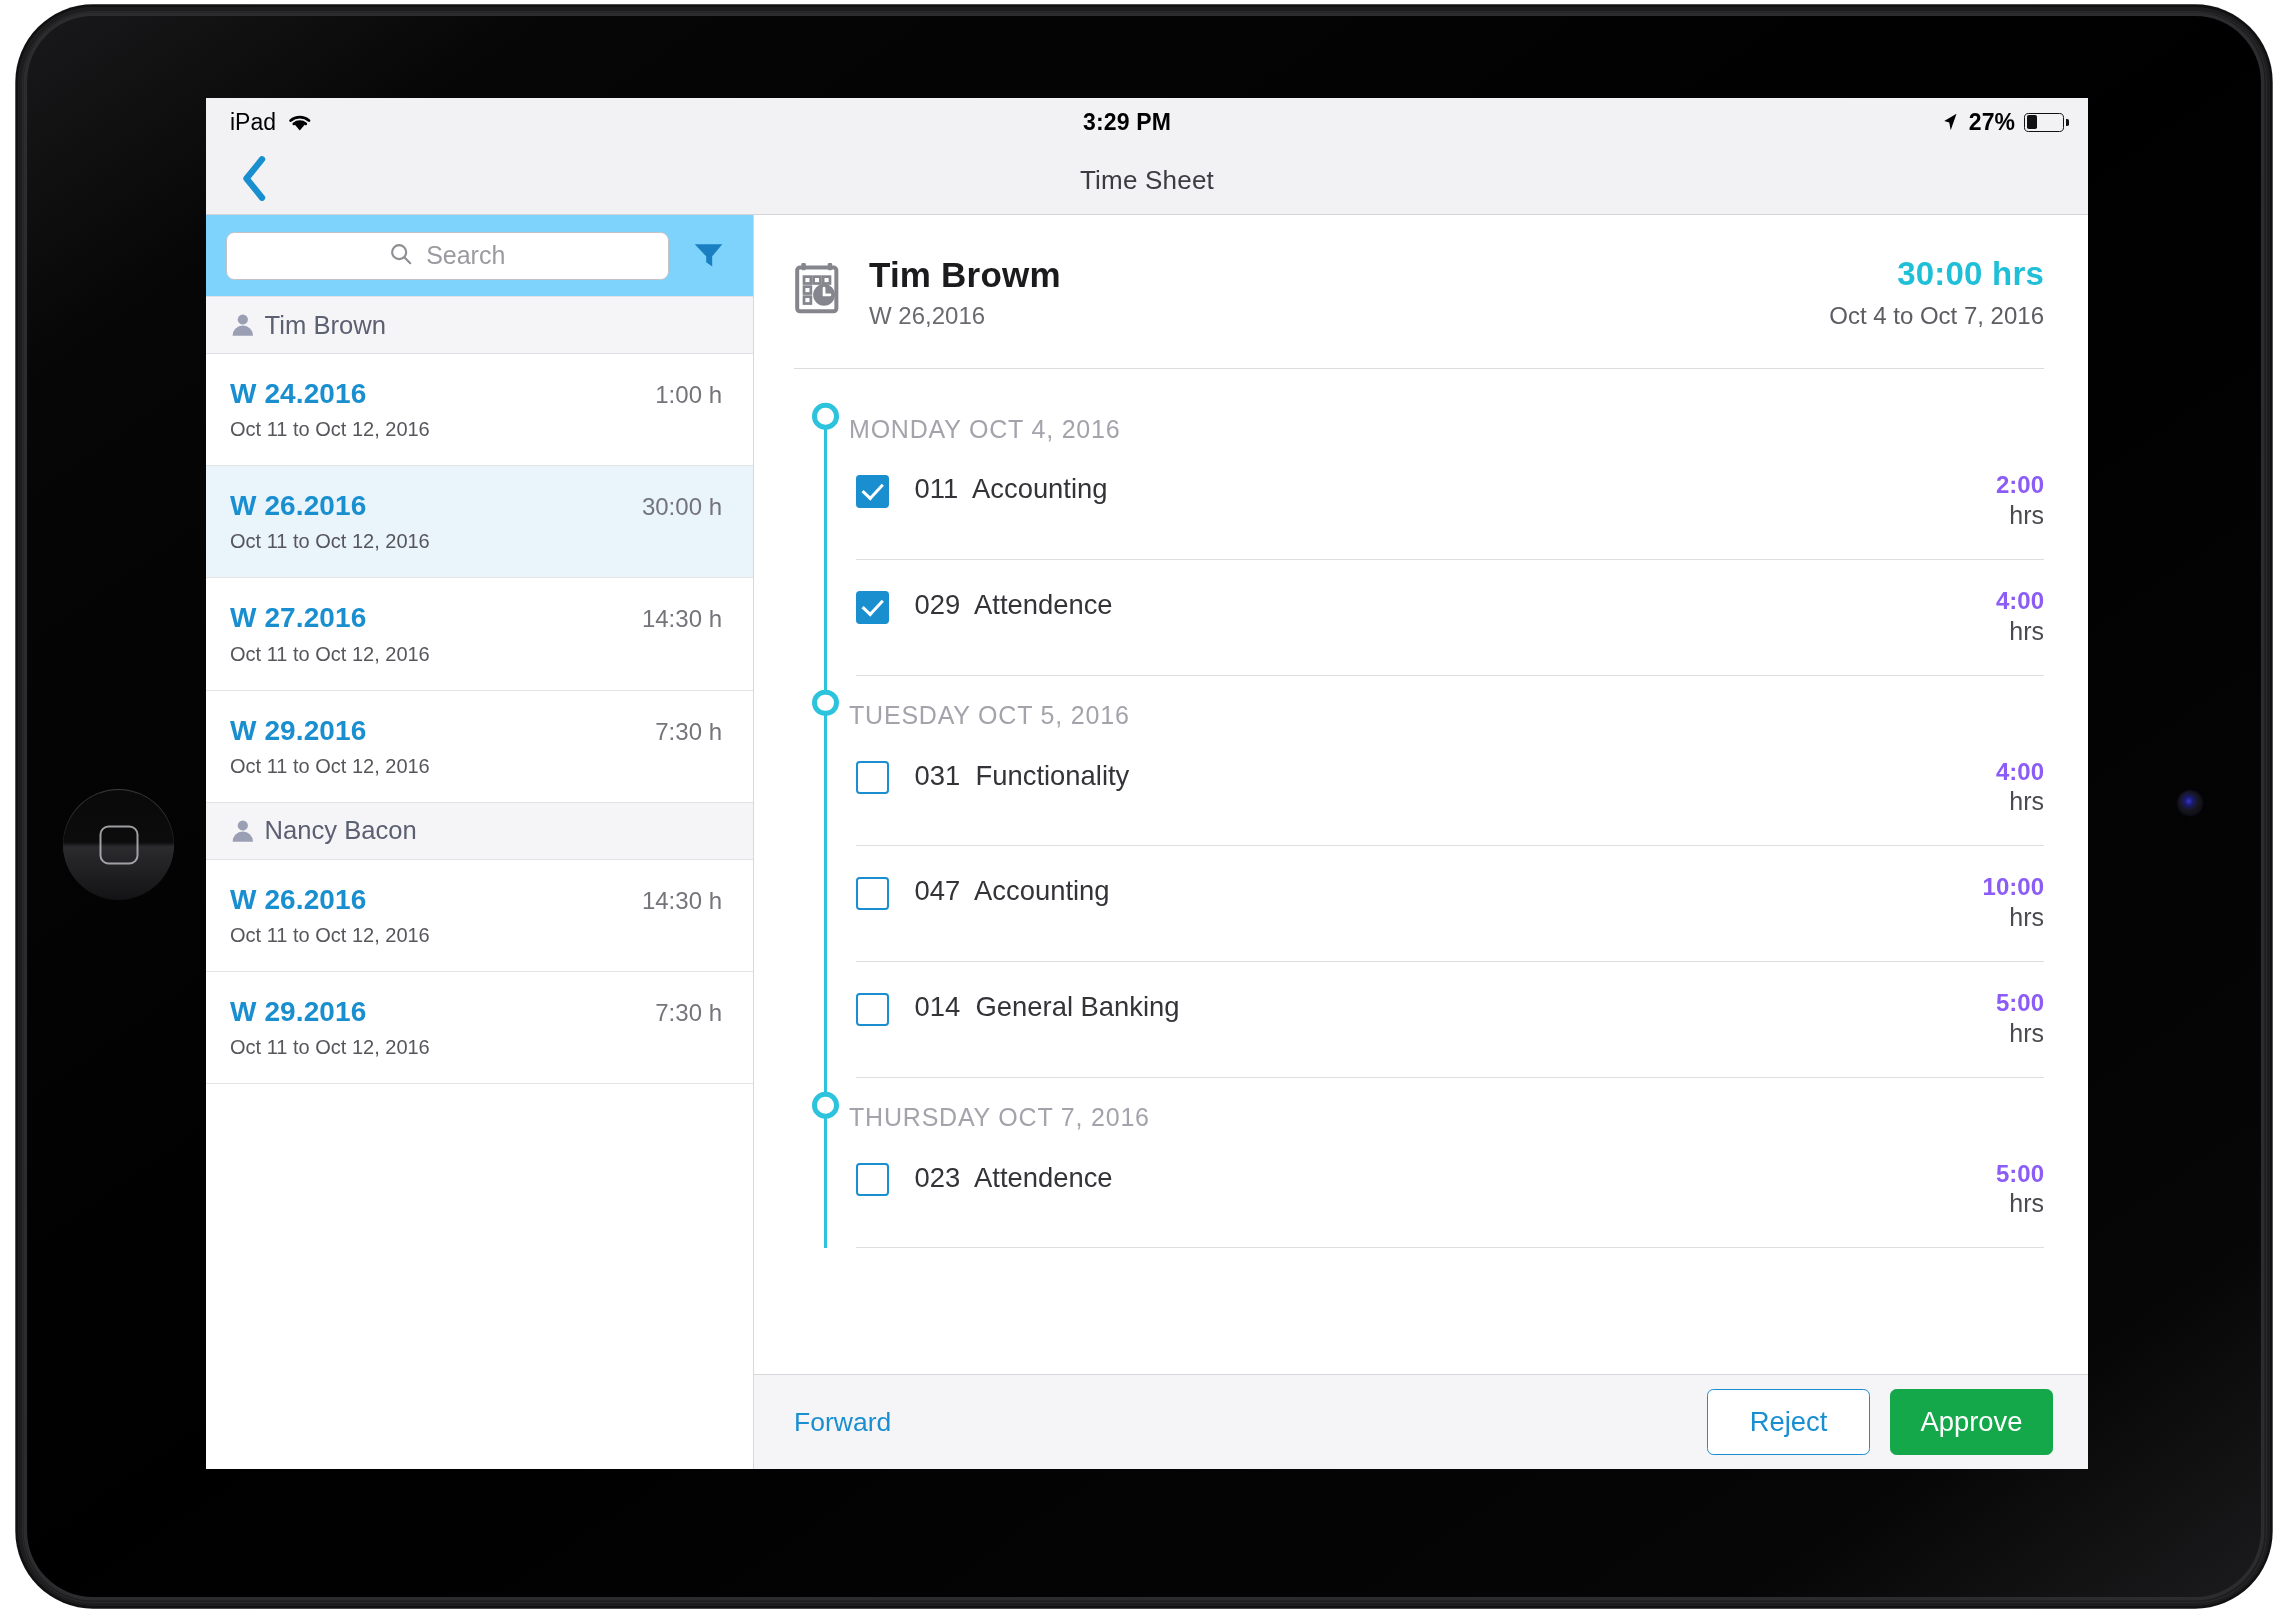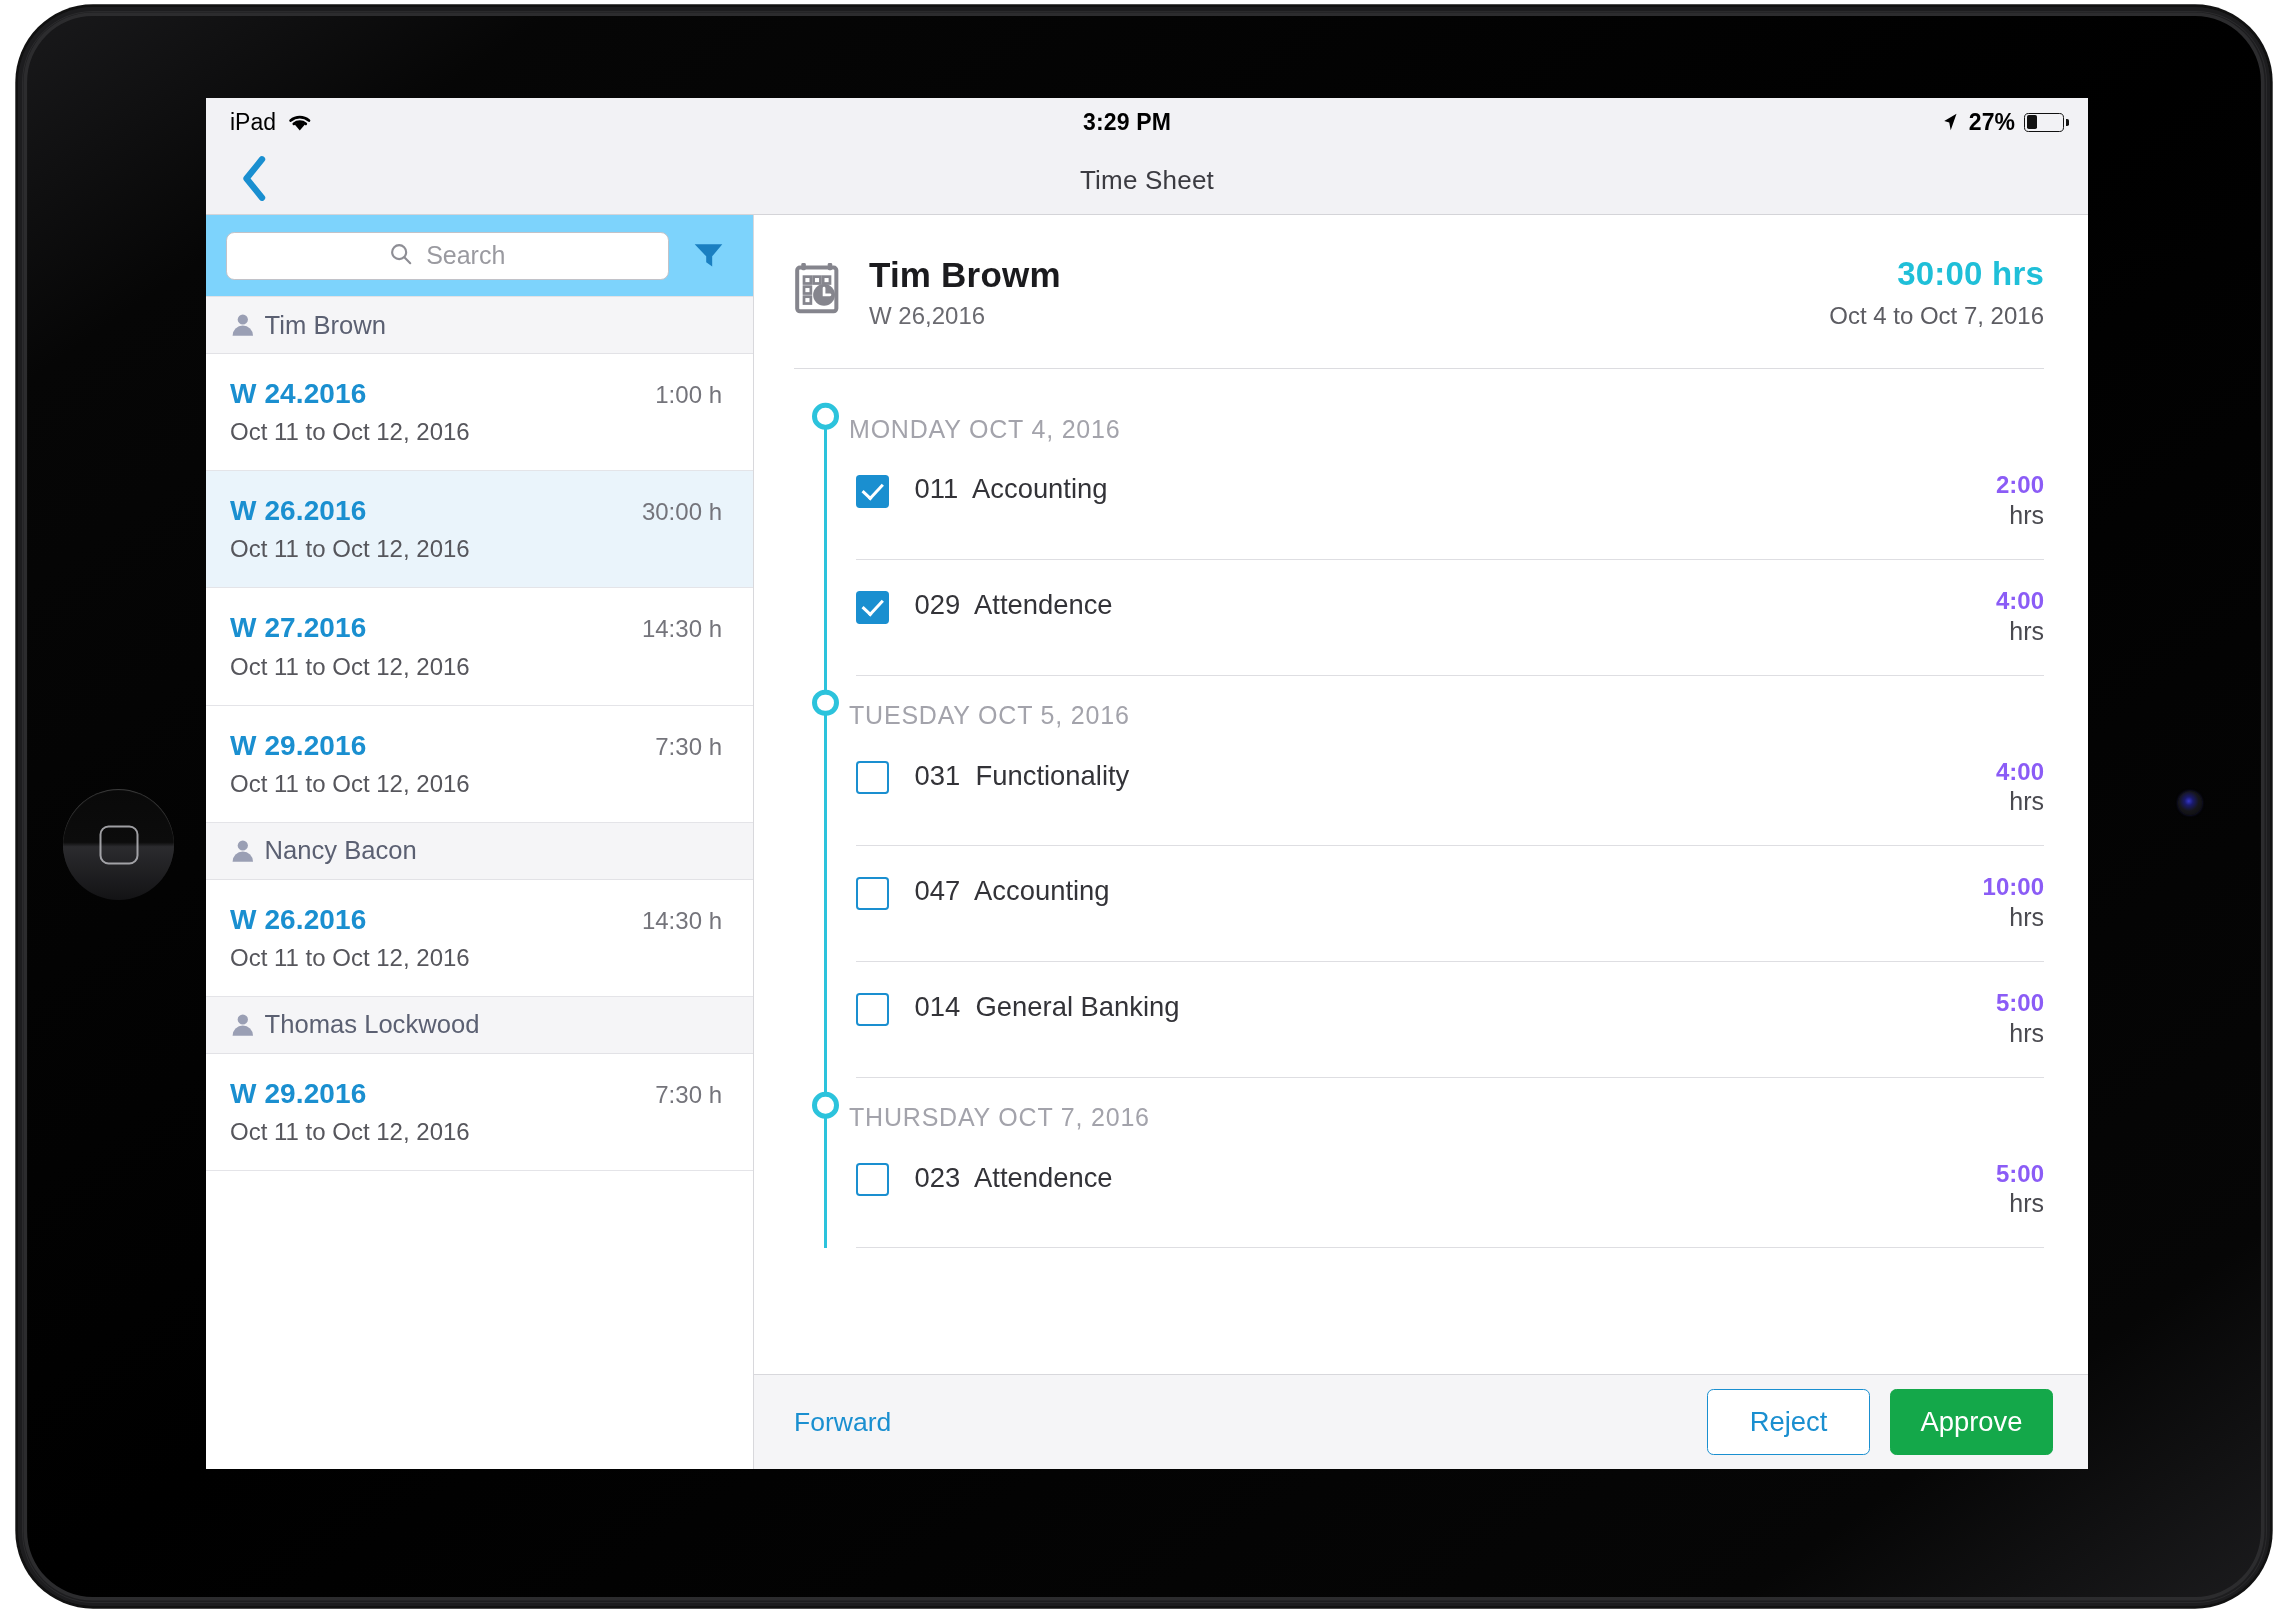--- a/index.html
+++ b/index.html
@@ -154,21 +154,21 @@
     padding: 24px 31px 24px 24px;
     border-bottom: 0.9px solid #e4e4e8;
     background: #fff;
     cursor: pointer;
     min-height: 108px;
   }
   .week-item.selected { background: #eaf4fb; }
   .week-top { display: flex; justify-content: space-between; align-items: baseline; }
   .week-label { font-size: 28px; font-weight: 700; color: #1a8fd0; letter-spacing: 0.1px; }
   .week-hours { font-size: 24px; color: #74747b; }
-  .week-range { font-size: 24px; color: #56565c; margin-top: 8.2px; }
+  .week-range { font-size: 20px; color: #56565c; margin-top: 8.2px; }
 
   
   .detail {
     flex: 1 1 auto; display: flex; flex-direction: column;
     background: #fff; min-width: 0; min-height: 0;
   }
   .detail-scroll { flex: 1 1 auto; overflow: hidden; position: relative; }
 
   .detail-head {
     display: flex; align-items: flex-start;
@@ -392,29 +392,20 @@
         </div>
 
         <div class="week-item">
           <div class="week-top">
             <span class="week-label">W 26.2016</span>
             <span class="week-hours">14:30 h</span>
           </div>
           <div class="week-range">Oct 11 to Oct 12, 2016</div>
         </div>
 
-        <div class="person-row">
-          <span class="avatar-icon">
-            <svg width="25.6" height="25.6" viewBox="0 0 28 28">
-              <circle cx="14" cy="8.2" r="5.6" fill="#9a9fb4"></circle>
-              <path d="M2.8 26 a11.2 11.2 0 0 1 22.4 0 Z" fill="#9a9fb4"></path>
-            </svg>
-          </span>
-          <span class="person-name">Thomas Lockwood</span>
-        </div>
 
         <div class="week-item">
           <div class="week-top">
             <span class="week-label">W 29.2016</span>
             <span class="week-hours">7:30 h</span>
           </div>
           <div class="week-range">Oct 11 to Oct 12, 2016</div>
         </div>
       </div>
     </div>

